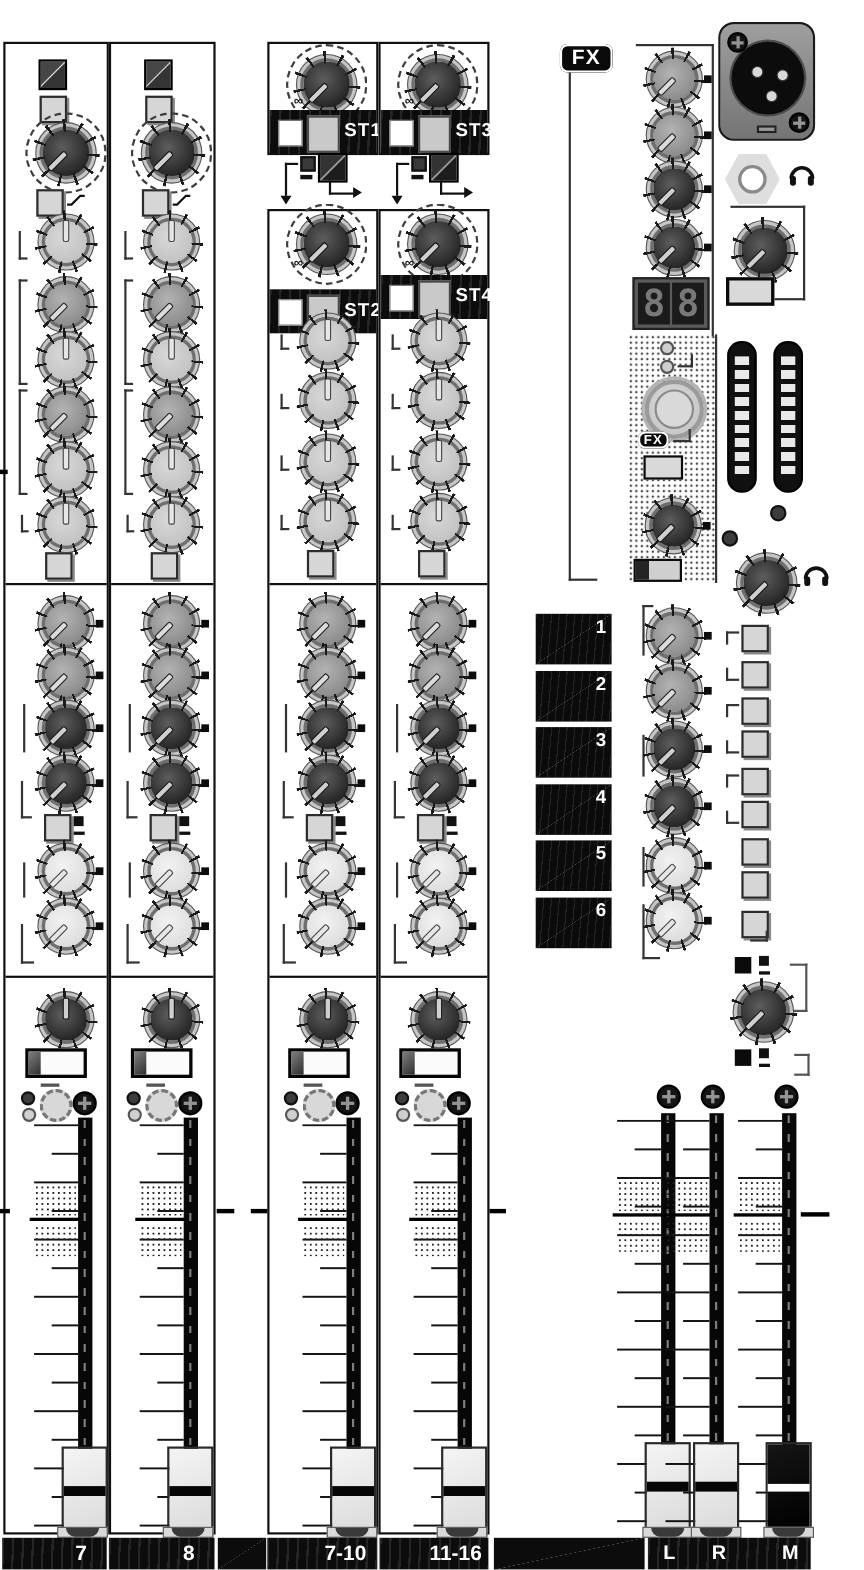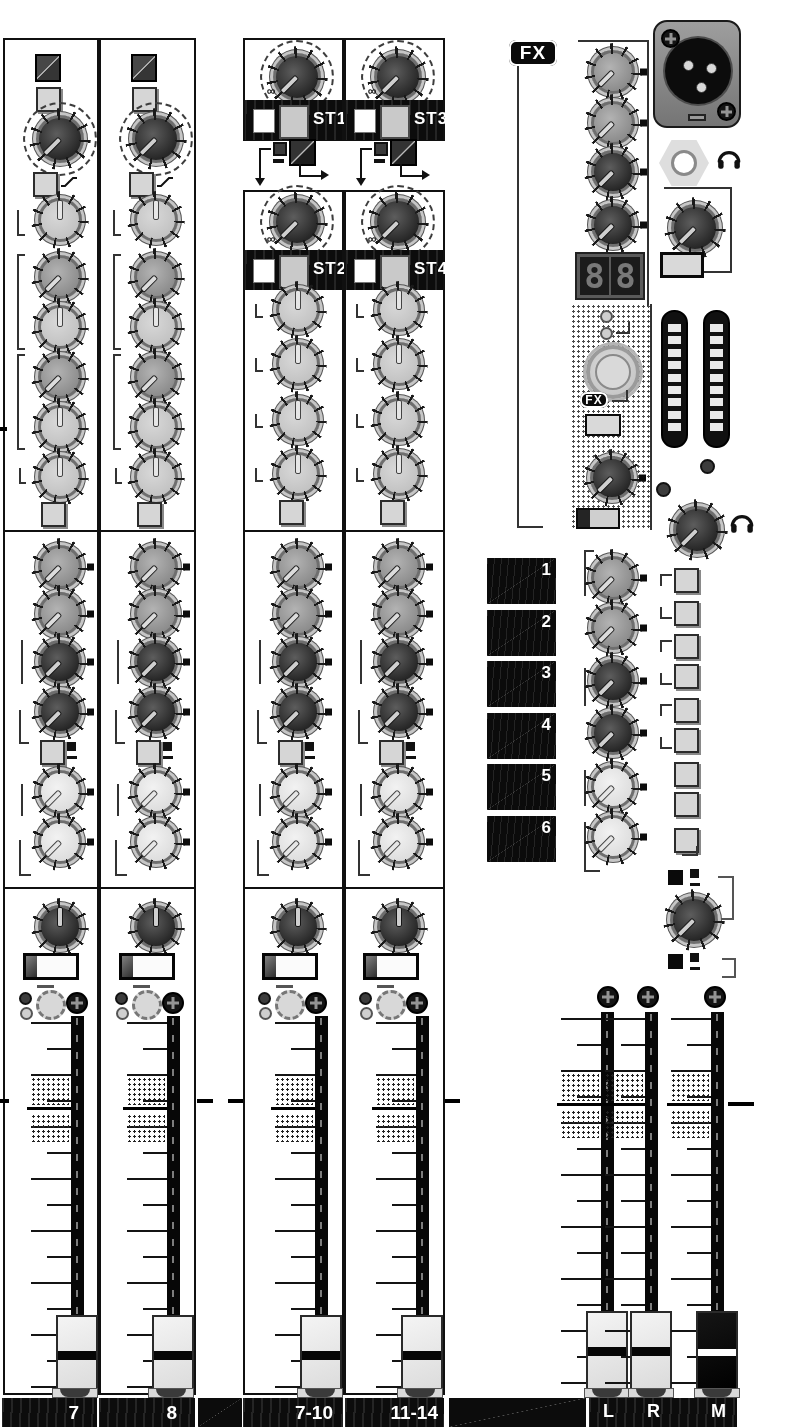--- a/index.html
+++ b/index.html
@@ -319,21 +319,21 @@
     <div class="bigsq"></div>
     <div class="elbow"></div>
     <div class="triright"></div>
   </div>
 
   <div class="strip" style="left:243px;top:190px;width:101px;height:1205px">
     <div class="knob s48 k-dark dashed" style="left:28px;top:6px">
         <i class="ptr min"></i>
       </div>
     <div class="inf" style="left:22px;top:40px">∞</div>
-    <div class="stbar" style="top:58px">
+    <div class="stbar" style="top:71px">
       <div class="wsq"></div>
       <div class="gsq"></div>
       <span class="stlab">ST2</span>
     </div>
     <div class="bkt" style="left:10px;top:112px;width:8px;height:14px;border-left:2px solid #333;border-bottom:2px solid #333"></div>
     <div class="knob s44 k-light" style="left:31px;top:96px">
         <i class="ptr up"></i>
       </div>
     <div class="bkt" style="left:10px;top:166px;width:8px;height:14px;border-left:2px solid #333;border-bottom:2px solid #333"></div>
     <div class="knob s44 k-light" style="left:31px;top:150px">
@@ -708,21 +708,21 @@
       <span>7</span>
     </div>
   <div class="lbl" style="left:99px;width:96px;padding-right:18px">
       <span>8</span>
     </div>
   <div class="lbl diag" style="left:198px;width:44px"></div>
   <div class="lbl" style="left:243px;width:100px;padding-right:10px">
       <span>7-10</span>
     </div>
   <div class="lbl" style="left:345px;width:99px;padding-right:6px">
-      <span>11-14</span>
+      <span>11-16</span>
     </div>
   <div class="lbl diag" style="left:449px;width:137px"></div>
   <div class="lbl" style="left:589px;width:148px">
     <span class="lrm" style="left:14px">L</span>
     <span class="lrm" style="left:58px">R</span>
     <span class="lrm" style="left:122px">M</span>
   </div>
 
 </div>
 

